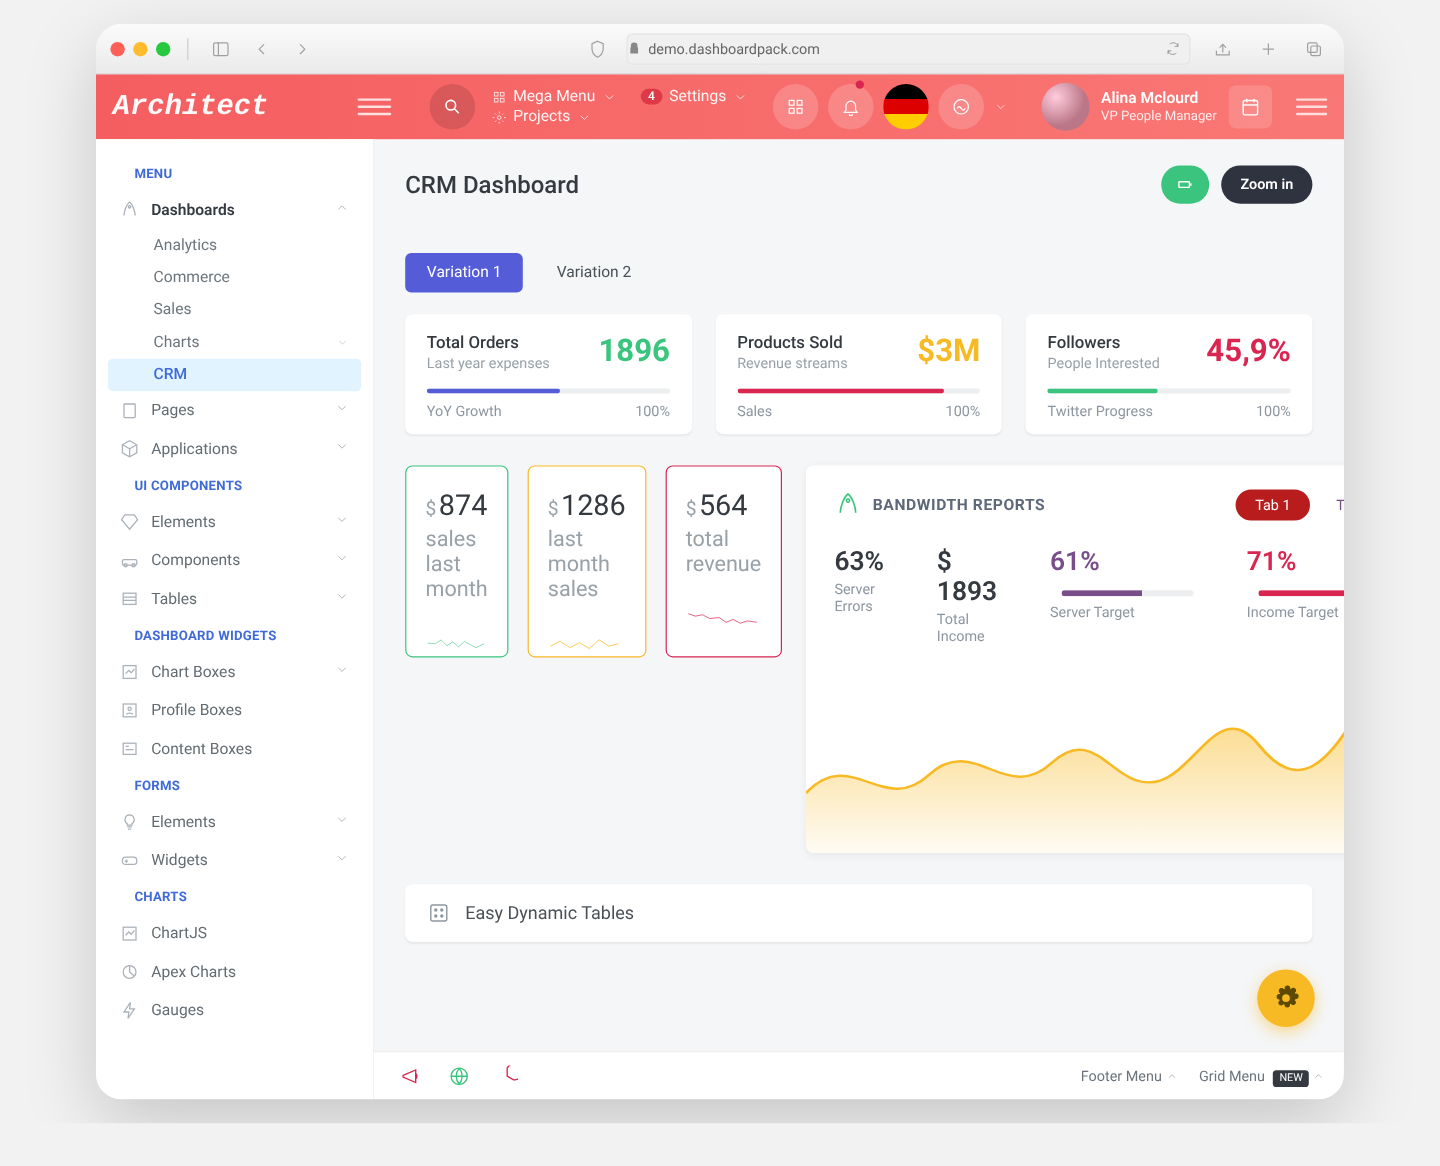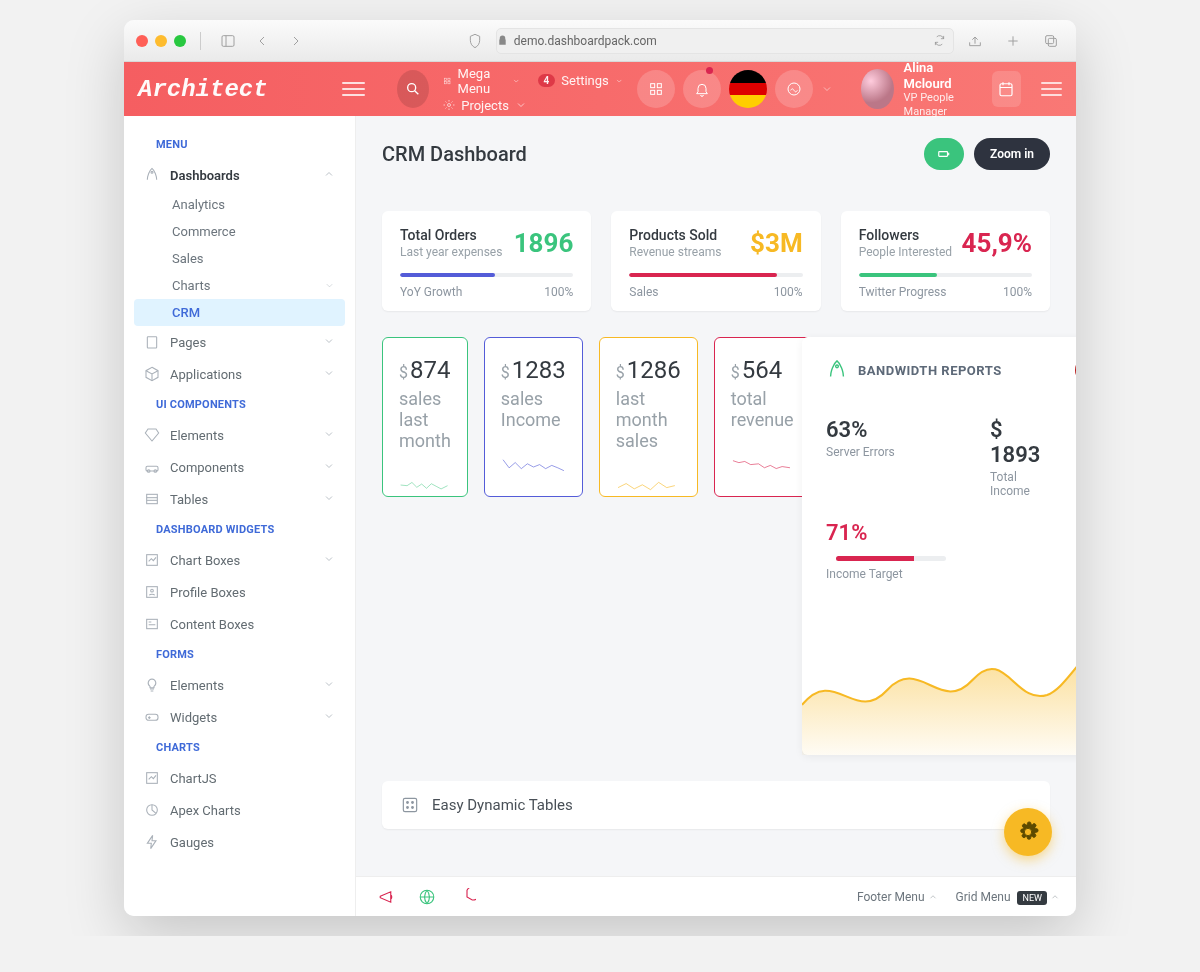--- a/index.html
+++ b/index.html
@@ -1,17 +1,17 @@
 <!DOCTYPE html>
 <html><head>
 <meta charset="utf-8">
 <style>
 *{margin:0;padding:0;box-sizing:border-box;font-family:-apple-system,BlinkMacSystemFont,"Segoe UI",Roboto,sans-serif}
 body{background:#f2f2f2;display:flex;justify-content:center;align-items:flex-start;padding:20px}
-.window{width:952px;background:#f5f6f8;border-radius:10px;overflow:hidden;box-shadow:0 20px 60px rgba(0,0,0,.18)}
+.window{width:1040px;background:#f5f6f8;border-radius:21px;overflow:hidden;box-shadow:0 20px 60px rgba(0,0,0,.18)}
 .titlebar{height:42px;background:linear-gradient(180deg,#fbfbfb,#eaeaea);display:flex;align-items:center;padding:0 12px;border-bottom:1px solid #d8d8d8;gap:8px}
 .traffic{display:flex;gap:7px}
 .dot{width:12px;height:12px;border-radius:50%}
 .dot.r{background:#ff5f57}.dot.y{background:#febc2e}.dot.g{background:#28c840}
 .tb-sep{width:1px;height:18px;background:#ccc;margin:0 6px}
 .tb-btn{width:26px;height:22px;display:flex;align-items:center;justify-content:center;border-radius:4px;color:#888}
 .tb-btn svg{width:16px;height:16px;stroke:#a0a0a0;fill:none;stroke-width:1.5}
 .url-bar{flex:1;max-width:470px;height:26px;background:#f0f0f0;border-radius:5px;margin:0 auto;display:flex;align-items:center;justify-content:center;gap:6px;font-size:12px;color:#666;border:1px solid #e4e4e4}
 .url-bar svg{width:11px;height:11px;fill:#888}
 .tb-right{margin-left:auto;display:flex;gap:12px}
@@ -61,50 +61,50 @@
 .pill-btn.green{background:#3ac47d;width:40px;padding:0}
 .pill-btn.green svg{width:18px;height:14px;stroke:#fff;fill:none;stroke-width:2}
 .pill-btn.dark{background:#2e333f;color:#fff}
 
 .tabs{display:flex;gap:10px;margin-bottom:18px}
 .tab{padding:9px 18px;border-radius:5px;font-size:13px;cursor:pointer;color:#495057}
 .tab.active{background:#545cd8;color:#fff}
 
 .cards-row{display:flex;gap:20px;margin-bottom:26px}
 .stat-card{flex:1;background:#fff;border-radius:6px;padding:16px 18px 12px;box-shadow:0 1px 2px rgba(0,0,0,.06)}
-.stat-top{display:flex;justify-content:space-between;align-items:center}
+.stat-top{display:flex;justify-content:space-between;align-items:flex-start}
 .stat-lbl{font-size:14px;color:#343a40;font-weight:500}
 .stat-sub{font-size:12px;color:#98a1a8;margin-top:2px}
 .stat-val{font-size:26px;font-weight:700}
 .stat-val.green{color:#3ac47d}.stat-val.yellow{color:#f7b924}.stat-val.red{color:#d92550}
 .prog{height:4px;background:#eceef0;border-radius:2px;margin-top:14px;overflow:hidden}
 .prog-bar{height:100%;border-radius:2px}
 .prog-foot{display:flex;justify-content:space-between;font-size:12px;color:#8d96a0;margin-top:8px}
 
 .mixed-row{display:flex;gap:20px}
-.mini-grid{display:grid;grid-template-columns:1fr 1fr 1fr 1fr;gap:16px;width:400px}
+.mini-grid{display:grid;grid-template-columns:1fr 1fr 1fr;gap:16px;width:400px}
 .mini-card{background:#fff;border-radius:6px;padding:18px 16px 12px;height:160px;border:1px solid}
 .mini-card.green{border-color:#3ac47d}
 .mini-card.blue{border-color:#545cd8}
 .mini-card.yellow{border-color:#f7b924}
 .mini-card.red{border-color:#d92550}
 .mini-val{font-size:24px;color:#343a40;font-weight:400}
 .mini-val .d{font-size:16px;color:#98a1a8;margin-right:2px}
 .mini-sub{font-size:18px;color:#98a1a8;margin-top:4px}
 .mini-chart{margin-top:14px}
 .mini-chart svg{width:100%;height:42px}
 
 .big-card{flex:1;background:#fff;border-radius:6px;padding:20px 24px 0;box-shadow:0 2px 8px rgba(0,0,0,.06);display:flex;flex-direction:column}
-.big-head{display:flex;align-items:center;justify-content:space-between;margin-bottom:34px}
+.big-head{display:flex;align-items:center;justify-content:space-between;margin-bottom:22px}
 .big-title{display:flex;align-items:center;gap:10px;font-size:13px;font-weight:700;color:#5d6978;letter-spacing:.5px}
 .big-title svg{width:22px;height:22px;stroke:#3ac47d;fill:none;stroke-width:1.5}
 .big-tabs{display:flex;gap:6px}
 .btab{padding:6px 16px;border-radius:16px;font-size:12px;color:#794c8a;cursor:pointer}
 .btab.active{background:#b91c1c;color:#fff}
-.metrics{display:grid;grid-template-columns:1fr 1fr 1fr;gap:22px 44px;margin-bottom:14px}
+.metrics{display:grid;grid-template-columns:1fr 1fr 1fr 1fr;gap:22px 44px;margin-bottom:14px}
 .metric-val{font-size:22px;font-weight:600;color:#343a40}
 .metric-val.pr{color:#794c8a}.metric-val.rd{color:#d92550}
 .metric-lbl{font-size:12px;color:#8d96a0;margin-top:3px}
 .metric .mprog{height:5px;background:#eceef0;border-radius:3px;margin-top:6px;overflow:hidden;width:110px;display:inline-block;vertical-align:middle;margin-left:10px}
 .metric .mprog-bar{height:100%}
 .area-chart{margin:0 -24px}
 .area-chart svg{width:100%;height:160px;display:block}
 
 .tbl-sec{margin-top:26px;background:#fff;border-radius:6px;padding:14px 18px;display:flex;align-items:center;gap:12px;font-size:15px;color:#495057;box-shadow:0 1px 2px rgba(0,0,0,.06)}
 .tbl-sec svg{width:20px;height:20px;stroke:#8d96a0;fill:none;stroke-width:1.4}
@@ -433,20 +433,24 @@
           <div class="pill-btn green">
               <svg viewBox="0 0 24 24">
                 <rect x="3" y="8" width="15" height="8" rx="1"></rect>
                 <line x1="20" y1="10" x2="20" y2="14"></line>
               </svg>
             </div>
           <div class="pill-btn dark">Zoom in</div>
         </div>
       </div>
 
+      <div class="tabs">
+        <div class="tab active">Variation 1</div>
+        <div class="tab">Variation 2</div>
+      </div>
 
       <div class="cards-row">
         <div class="stat-card">
           <div class="stat-top">
               <div>
                 <div class="stat-lbl">Total Orders</div>
                 <div class="stat-sub">Last year expenses</div>
               </div>
               <div class="stat-val green">1896</div>
             </div>
@@ -492,27 +496,20 @@
         </div>
       </div>
 
       <div class="mixed-row">
         <div class="mini-grid">
           <div class="mini-card green">
             <div class="mini-val"><span class="d">$</span><span>874</span></div>
             <div class="mini-sub">sales last month</div>
             <div class="mini-chart"><svg viewBox="0 0 160 42">
                   <polyline points="5,18 25,20 40,10 55,25 70,15 85,28 100,14 115,22 130,30 150,20" stroke="#3ac47d" stroke-width="1.5" fill="none"></polyline>
-                </svg></div>
-          </div>
-          <div class="mini-card blue">
-            <div class="mini-val"><span class="d">$</span><span>1283</span></div>
-            <div class="mini-sub">sales Income</div>
-            <div class="mini-chart"><svg viewBox="0 0 160 42">
-                  <polyline points="5,8 20,28 35,15 50,30 65,18 80,26 95,20 110,30 125,22 140,28 155,35" stroke="#545cd8" stroke-width="1.5" fill="none"></polyline>
                 </svg></div>
           </div>
           <div class="mini-card yellow">
             <div class="mini-val"><span class="d">$</span><span>1286</span></div>
             <div class="mini-sub">last month sales</div>
             <div class="mini-chart"><svg viewBox="0 0 160 42">
                   <polyline points="5,25 25,15 45,28 65,18 85,30 105,12 125,25 145,20" stroke="#f7b924" stroke-width="1.5" fill="none"></polyline>
                 </svg></div>
           </div>
           <div class="mini-card red">

